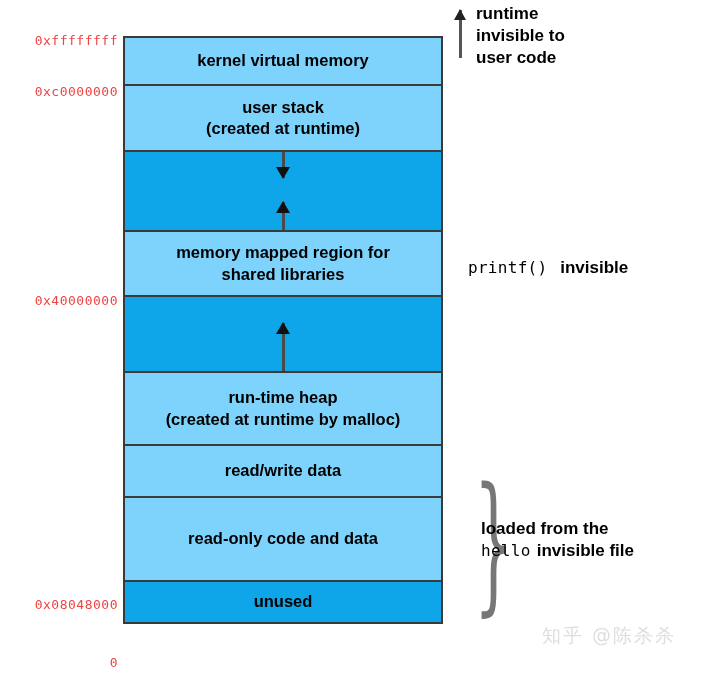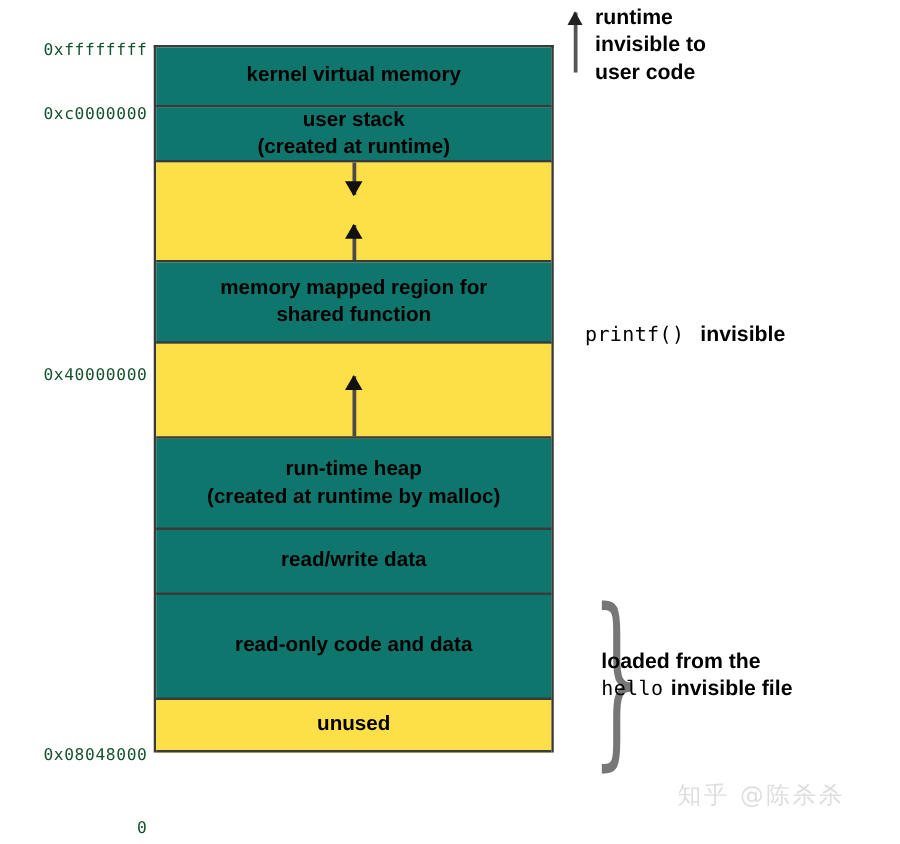--- a/index.html
+++ b/index.html
@@ -22,21 +22,21 @@
     width: 720px;
     height: 675px;
   }
 
   
   .addr {
     position: absolute;
     font-family: "DejaVu Sans Mono", monospace;
     font-size: 13px;
     letter-spacing: 0.5px;
-    color: #14532d;
+    color: #ef4444;
     white-space: nowrap;
     text-align: right;
     right: 0;
   }
   .addr-wrap {
     position: absolute;
     left: 0;
     width: 118px;
     height: 14px;
   }
@@ -48,33 +48,33 @@
     top: 36px;
     width: 320px;
     border: 2px solid #3a3a3a;
     border-bottom: none;
     box-sizing: border-box;
   }
   .mem-box {
     position: relative;
     box-sizing: border-box;
     border-bottom: 2px solid #3a3a3a;
-    background: #0f766e;
+    background: #7dd3fc;
     display: flex;
     flex-direction: column;
     align-items: center;
     justify-content: center;
     text-align: center;
     font-weight: bold;
     font-size: 16.5px;
     line-height: 1.28;
     color: #000000;
   }
   .mem-box.gray {
-    background: #fde047;
+    background: #0ea5e9;
   }
   .mem-box .ln { display: block; }
 
   
   .arrow {
     position: absolute;
     width: 3px;
     background: #4a4a4a;
     left: 50%;
     margin-left: -1.5px;
@@ -172,33 +172,33 @@
       <span class="addr">0</span>
     </div>
   </div>
 
   <div class="mem-col">
 
     <div class="mem-box" style="height:48px;">
       <span class="ln">kernel virtual memory</span>
     </div>
 
-    <div class="mem-box" style="height:44px;">
+    <div class="mem-box" style="height:66px;">
       <span class="ln">user stack</span>
       <span class="ln">(created at runtime)</span>
     </div>
 
     <div class="mem-box gray" style="height:80px;">
       <span class="arrow down" style="top:0; height:26px;"></span>
       <span class="arrow up" style="bottom:0; height:28px;"></span>
     </div>
 
     <div class="mem-box" style="height:65px;">
       <span class="ln">memory mapped region for</span>
-      <span class="ln">shared function</span>
+      <span class="ln">shared libraries</span>
     </div>
 
     <div class="mem-box gray" style="height:76px;">
       <span class="arrow up" style="bottom:0; height:48px;"></span>
     </div>
 
     <div class="mem-box" style="height:73px;">
       <span class="ln">run-time heap</span>
       <span class="ln">(created at runtime by malloc)</span>
     </div>

